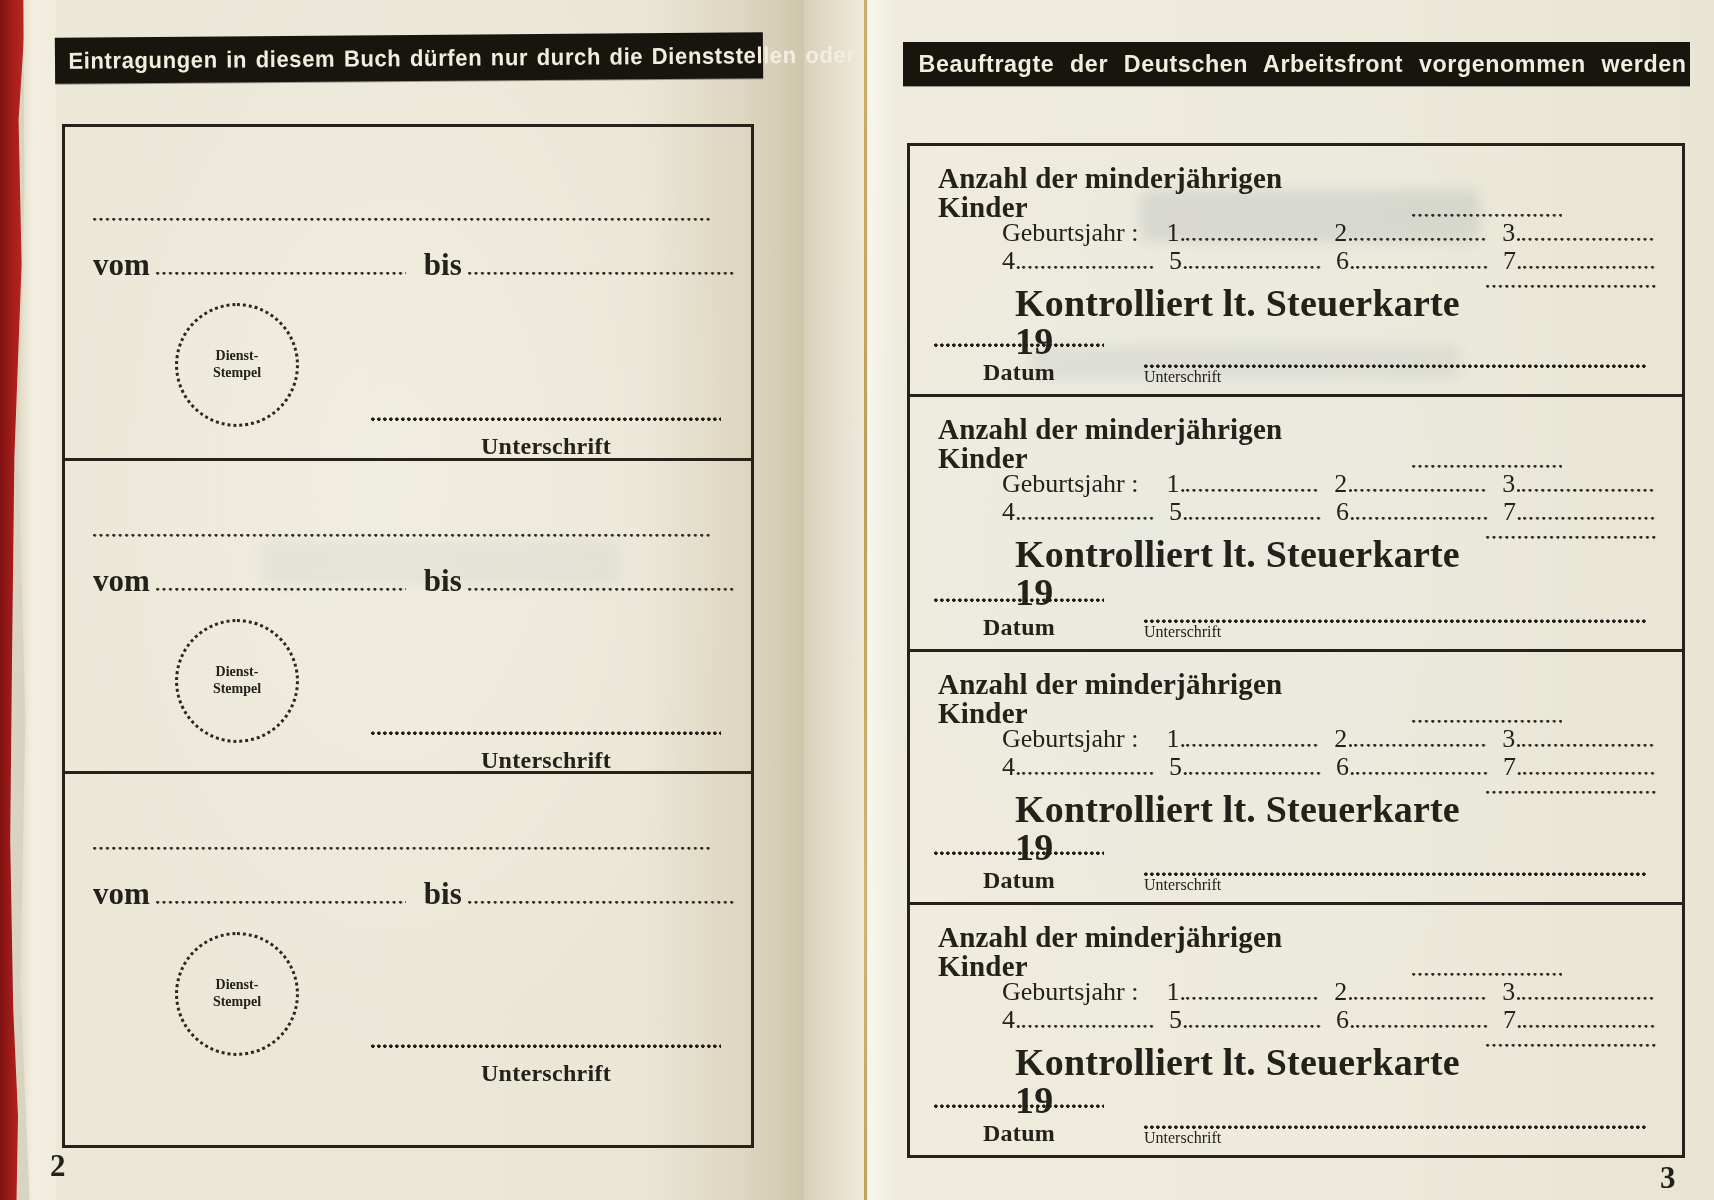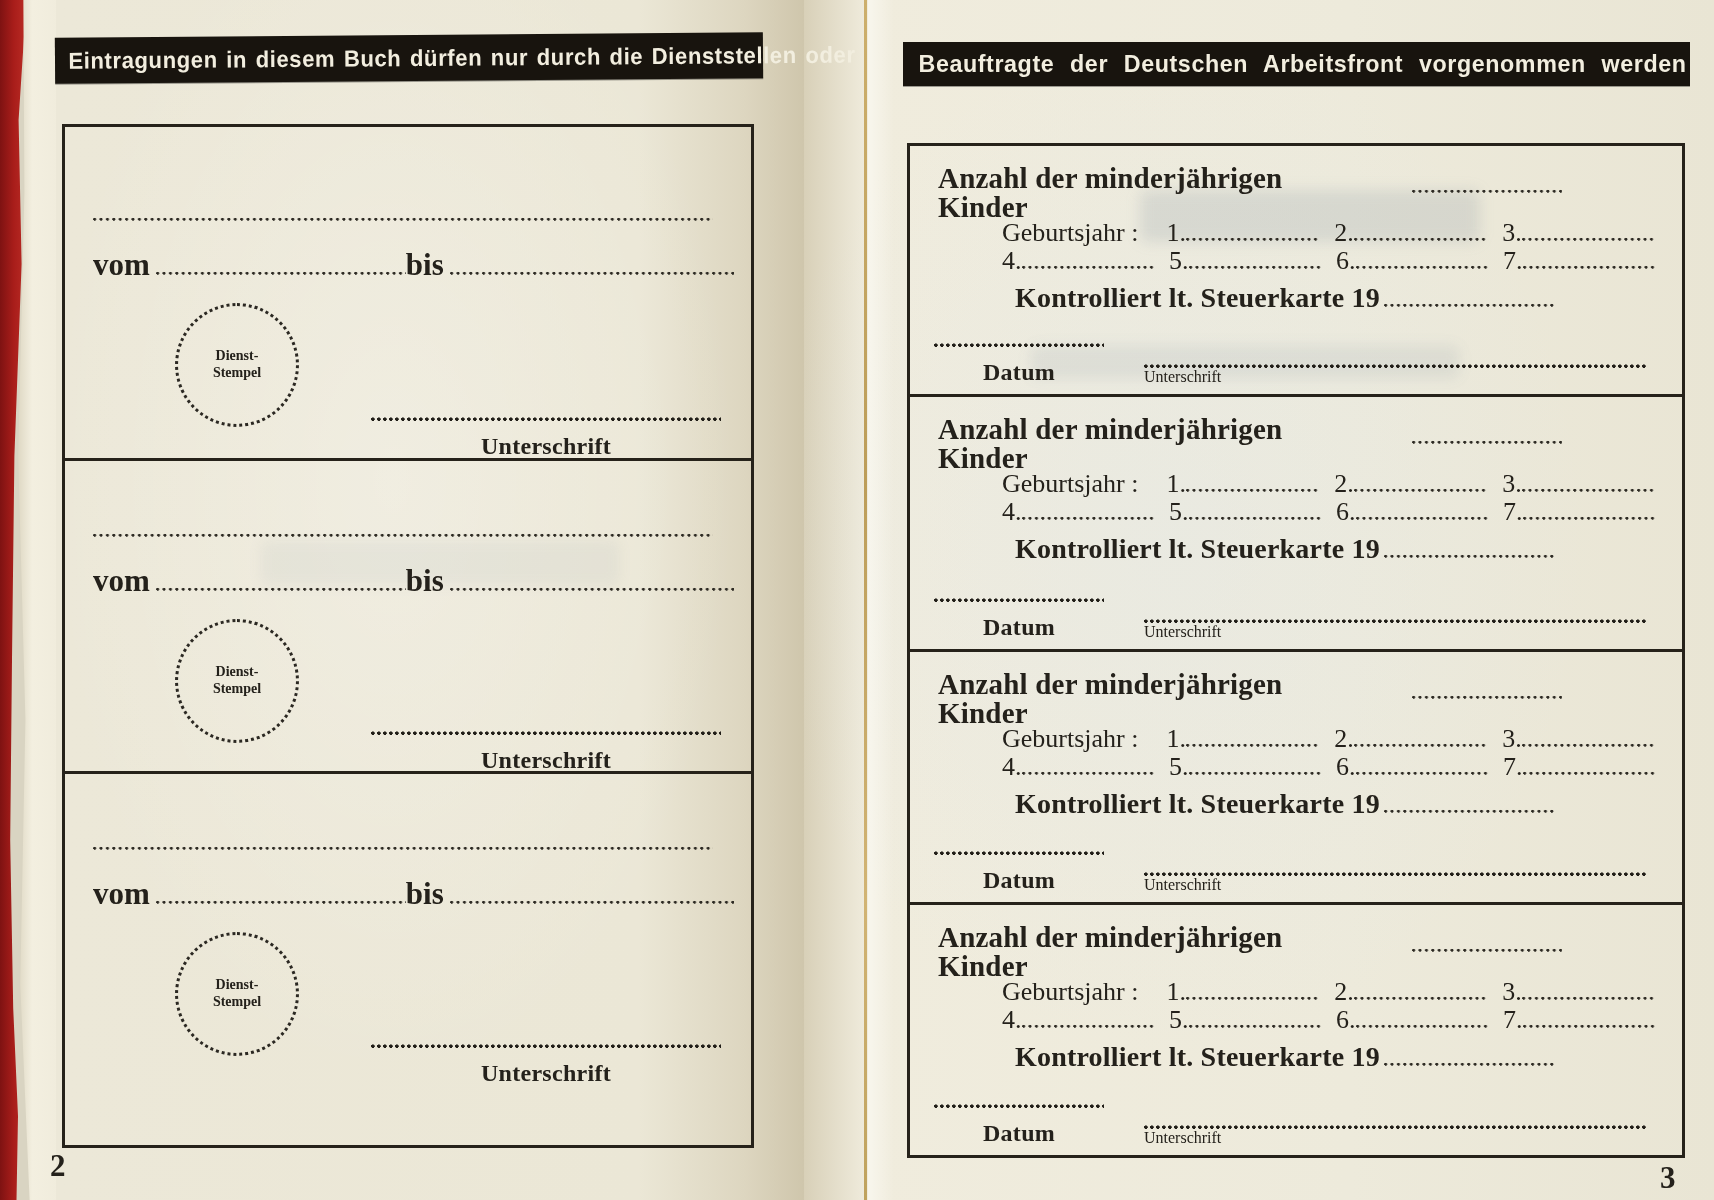--- a/index.html
+++ b/index.html
@@ -89,21 +89,21 @@
   .sec-3{flex:1 1 auto;border-bottom:none;}
   .sec .line-full{position:absolute;left:28px;right:38px;top:72px;}
   .sec-1 .line-full{top:90px;}
   .vom-row{
     position:absolute;left:28px;right:17px;top:104px;
     display:flex;align-items:flex-end;
     font-size:31px;font-weight:bold;line-height:1;
   }
   .sec-1 .vom-row{top:122px;}
   .vom-row .from-leader{flex:0 0 250px;margin-left:6px;}
-  .vom-row .bis{font-family:Liberation Serif, serif;}
+  .vom-row .bis{margin-left:18px;font-family:Liberation Serif, serif;}
   .vom-row .to-leader{margin-left:6px;}
   .stamp-circle{
     position:absolute;left:110px;top:158px;width:124px;height:124px;
     border:3px dotted #2b2822;border-radius:50%;box-sizing:border-box;
     display:flex;flex-direction:column;align-items:center;justify-content:center;
     font-size:14px;font-weight:bold;line-height:1.2;text-align:left;
   }
   .sec-1 .stamp-circle{top:176px;}
   .sig-block{position:absolute;left:306px;right:30px;top:270px;}
   .sec-1 .sig-block{top:290px;}
@@ -118,41 +118,41 @@
     border:3px solid #26221a;box-sizing:border-box;
     display:flex;flex-direction:column;
   }
   .blk{position:relative;flex:0 0 auto;border-bottom:3px solid #26221a;}
   .blk-1{height:248px;}
   .blk-2{height:252px;}
   .blk-3{height:250px;}
   .blk-4{flex:1 1 auto;border-bottom:none;}
   .title-row{
     position:absolute;left:28px;right:120px;top:18px;
-    display:flex;align-items:center;
+    display:flex;align-items:flex-end;
     font-size:29px;font-weight:bold;line-height:1;letter-spacing:.2px;gap:44px;
   }
   .title-row .leader{flex:0 0 150px;margin-left:4px;}
   .birth-row{
     position:absolute;left:92px;right:26px;top:64px;
     display:flex;align-items:flex-end;font-size:26px;line-height:1;margin-top:10px;
   }
   .birth-row .birth-label{margin-right:14px;}
   .num{margin-left:14px;}
   .birth-row .num:first-of-type{margin-left:6px;}
   .row2{
     position:absolute;left:92px;right:26px;top:102px;
     display:flex;align-items:flex-end;font-size:26px;line-height:1;
   }
   .row2 .num{margin-left:14px;}
   .row2 .num:first-child{margin-left:0;}
   .control-row{
     position:absolute;left:105px;right:26px;top:138px;
-    display:flex;align-items:flex-end;
-    font-size:28px;font-weight:bold;line-height:1;letter-spacing:.2px;font-family:Liberation Serif, serif;
+    display:flex;align-items:flex-start;
+    font-size:38px;font-weight:bold;line-height:1;letter-spacing:.2px;font-family:Liberation Serif, serif;
   }
   .control-row .leader{flex:0 0 170px;margin-left:4px;}
   .datum-row{
     position:absolute;left:24px;right:34px;bottom:8px;
     display:flex;align-items:flex-end;gap:40px;
   }
   .datum-col{flex:0 0 170px;}
   .sig-col{flex:1 1 auto;}
 
   

